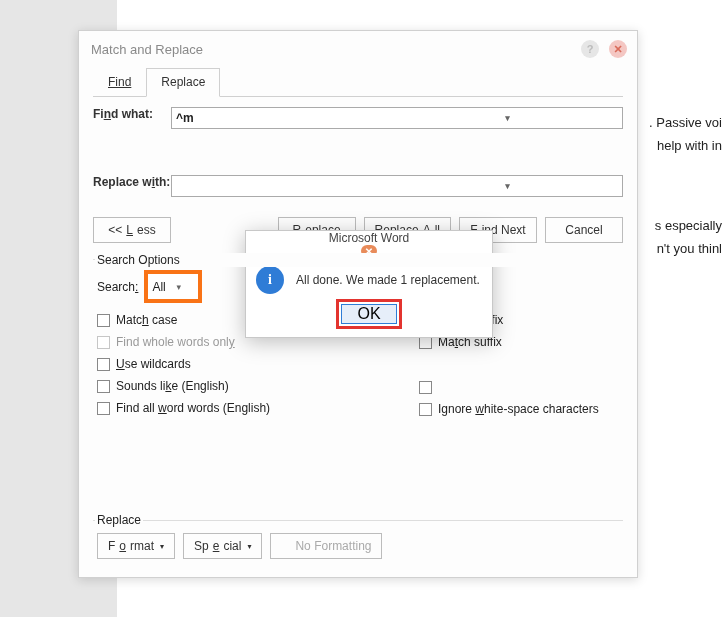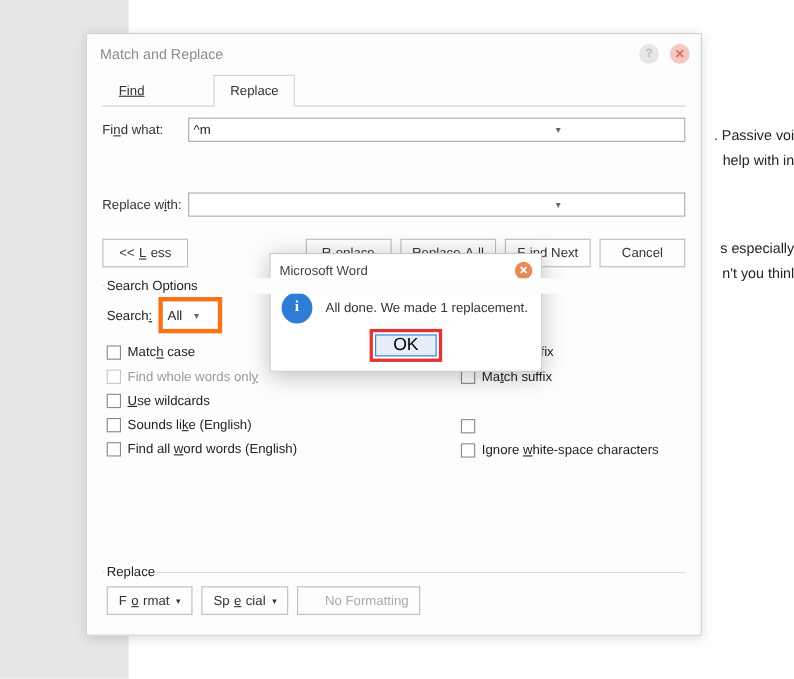--- a/index.html
+++ b/index.html
@@ -63,42 +63,41 @@
       padding: 0 14px 14px 14px;
       display: flex;
       flex-direction: column;
       font-size: 12px;
       color: #222;
     }
     .tabs {
       display: flex;
       border-bottom: 1px solid #d0d0d0;
       margin-bottom: 10px;
-      gap: 48px;
     }
     .tab {
       padding: 6px 14px 7px 14px;
       font-size: 12px;
       color: #333;
       border: 1px solid transparent;
       border-bottom: none;
       cursor: pointer;
       position: relative;
       top: 1px;
       background: transparent;
     }
     .tab.active {
       border: 1px solid #d0d0d0;
       border-bottom: 1px solid #fdfdfd;
       background: #fdfdfd;
     }
     .field-row {
       display: flex;
-      align-items: center;
       margin-bottom: 6px;
+      font-weight: bold;
     }
     .field-label {
       width: 78px;
       font-size: 12px;
       color: #333;
     }
     .field-input {
       flex: 1;
       height: 22px;
       border: 1px solid #aaa;
@@ -204,22 +203,22 @@
       width: 248px; height: 108px;
       background: #fff;
       border: 1px solid #c8c8c8;
       box-shadow: 0 4px 20px rgba(0,0,0,0.25);
       display: flex; flex-direction: column;
     }
     .msg-title {
       display: flex; align-items: center;
       height: 30px;
       padding: 0 8px;
-      border-bottom: 1px solid #fca5a5;
-      font-size: 12px; color: #444;
+      border-bottom: 4px solid #fca5a5;
+      font-size: 12px; color: #444; flex-direction: column;
     }
     .msg-title span:first-child { flex: 1; }
     .msg-close {
       width: 16px; height: 16px;
       border-radius: 8px;
       background: #e88b5a;
       color: #fff;
       display:flex; align-items:center; justify-content:center;
       font-size: 10px; font-weight: bold;
     }

